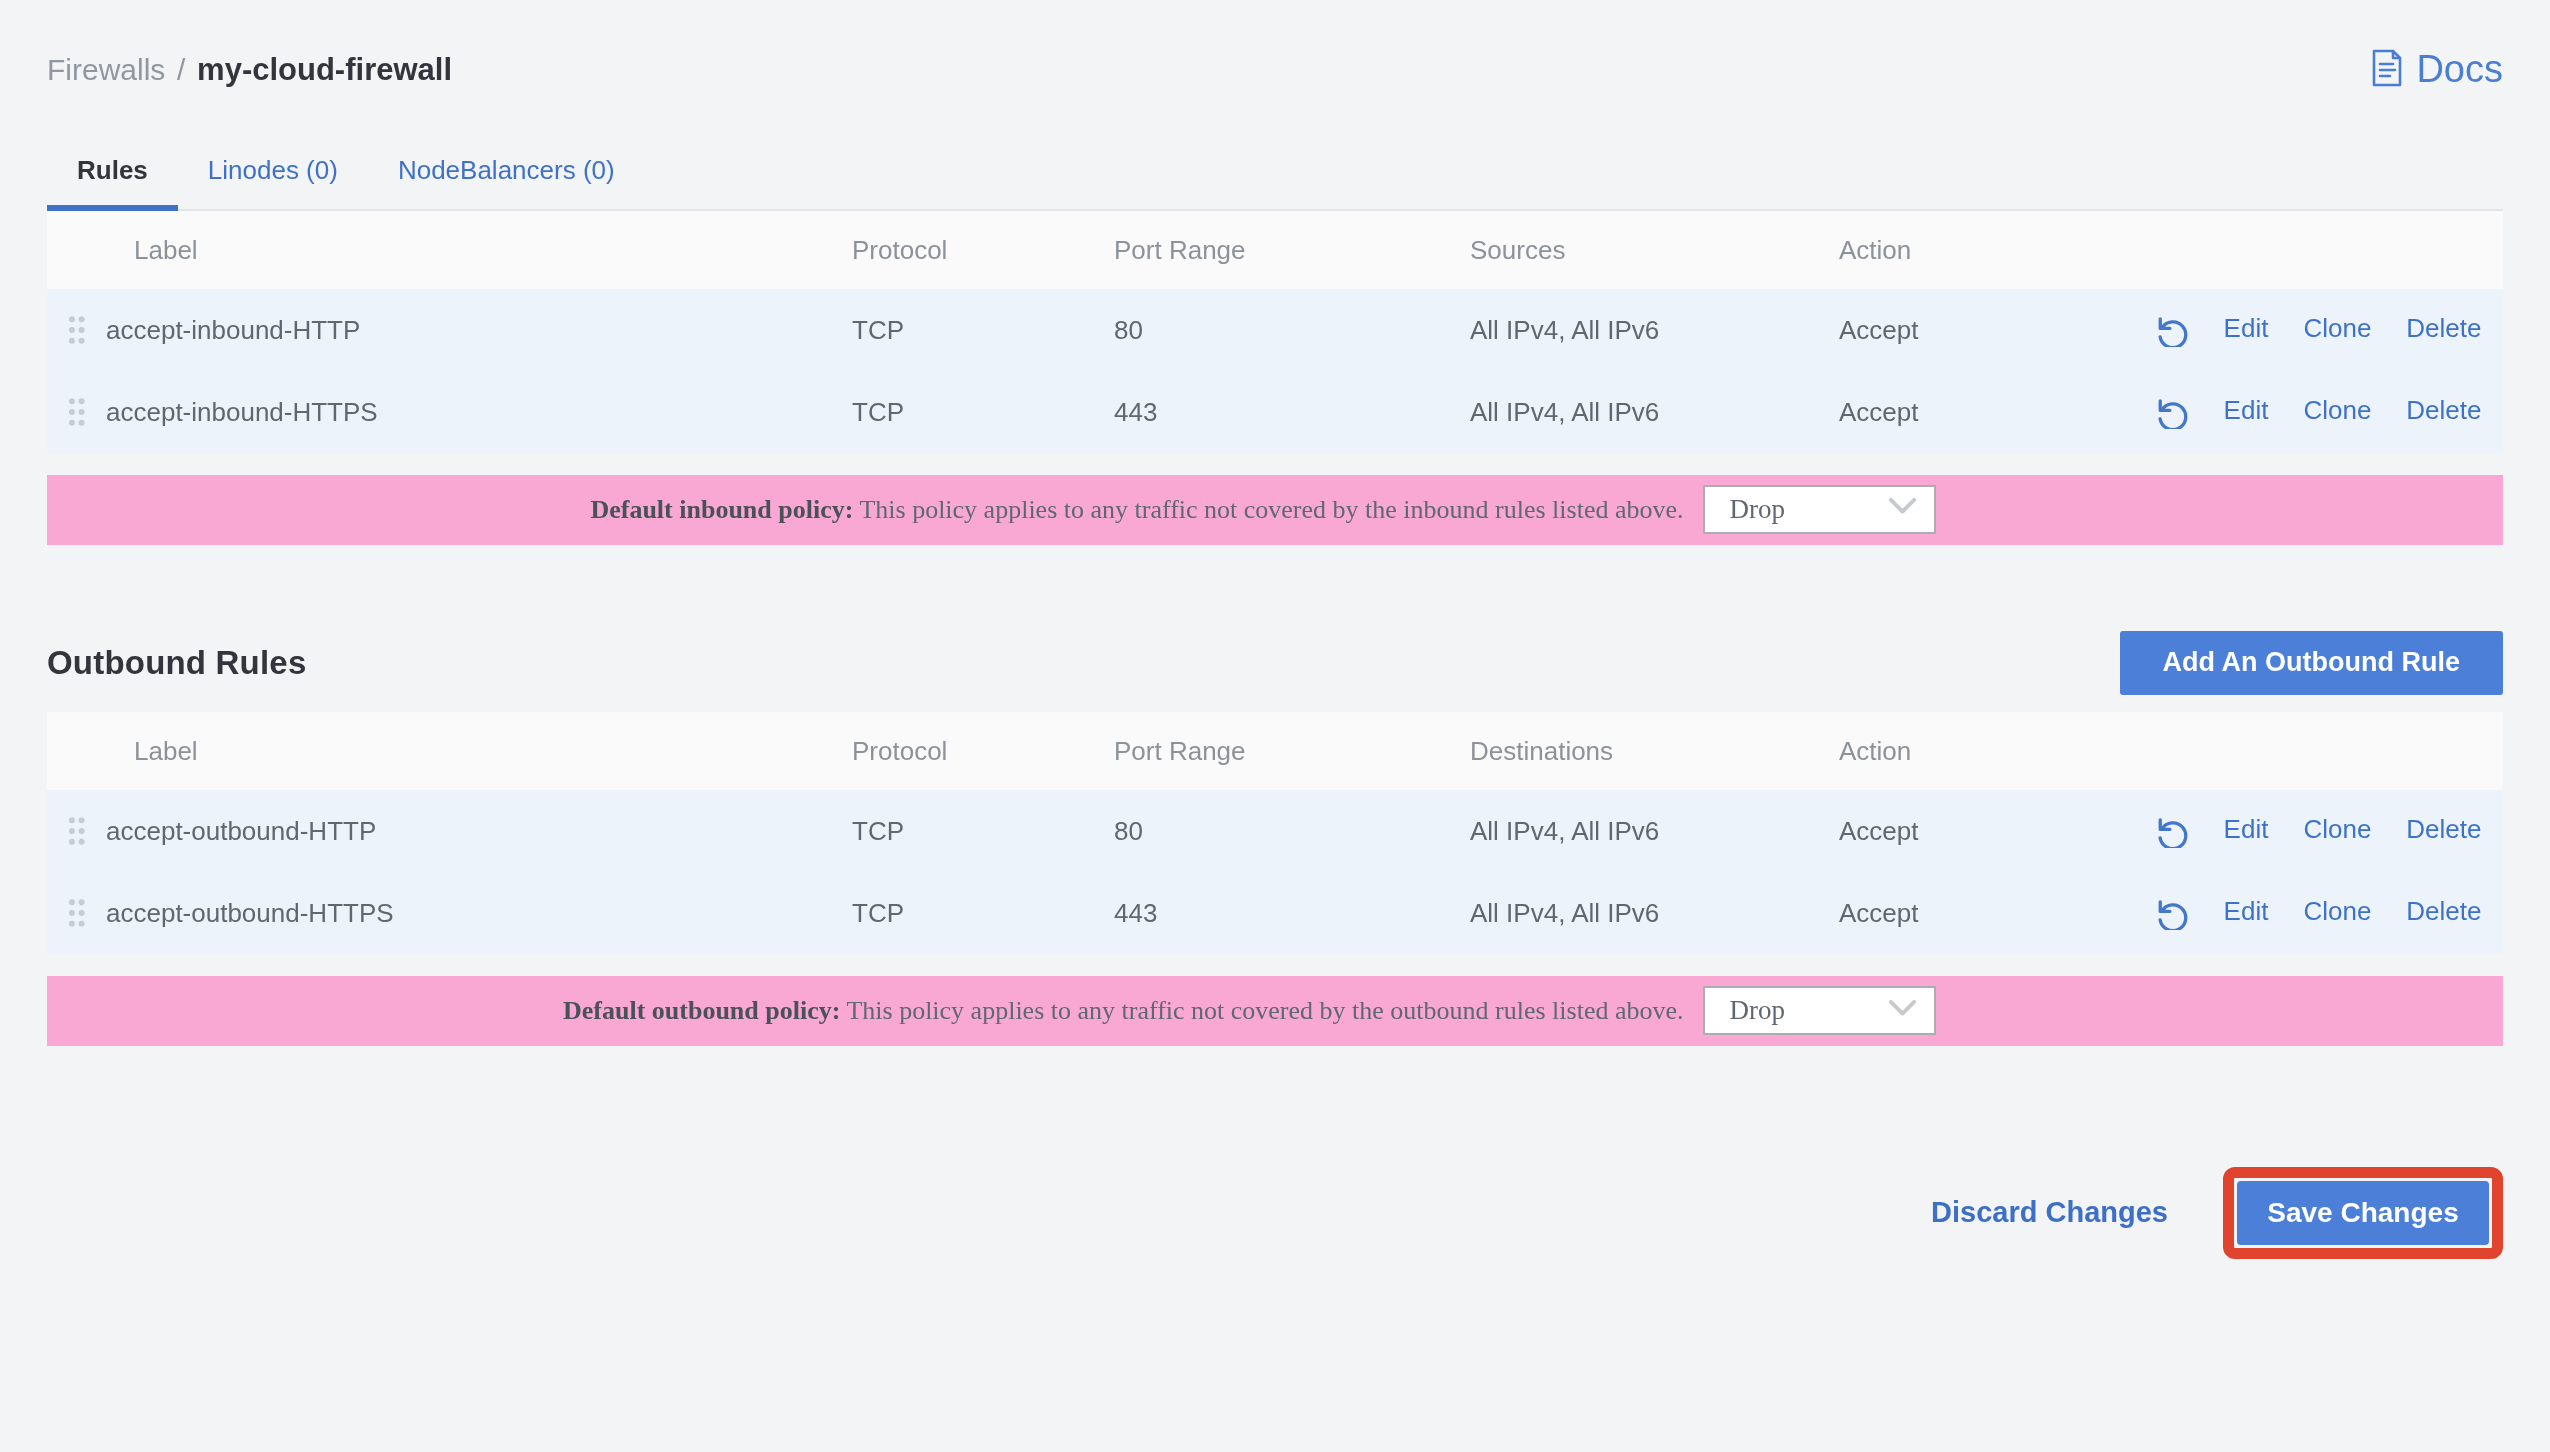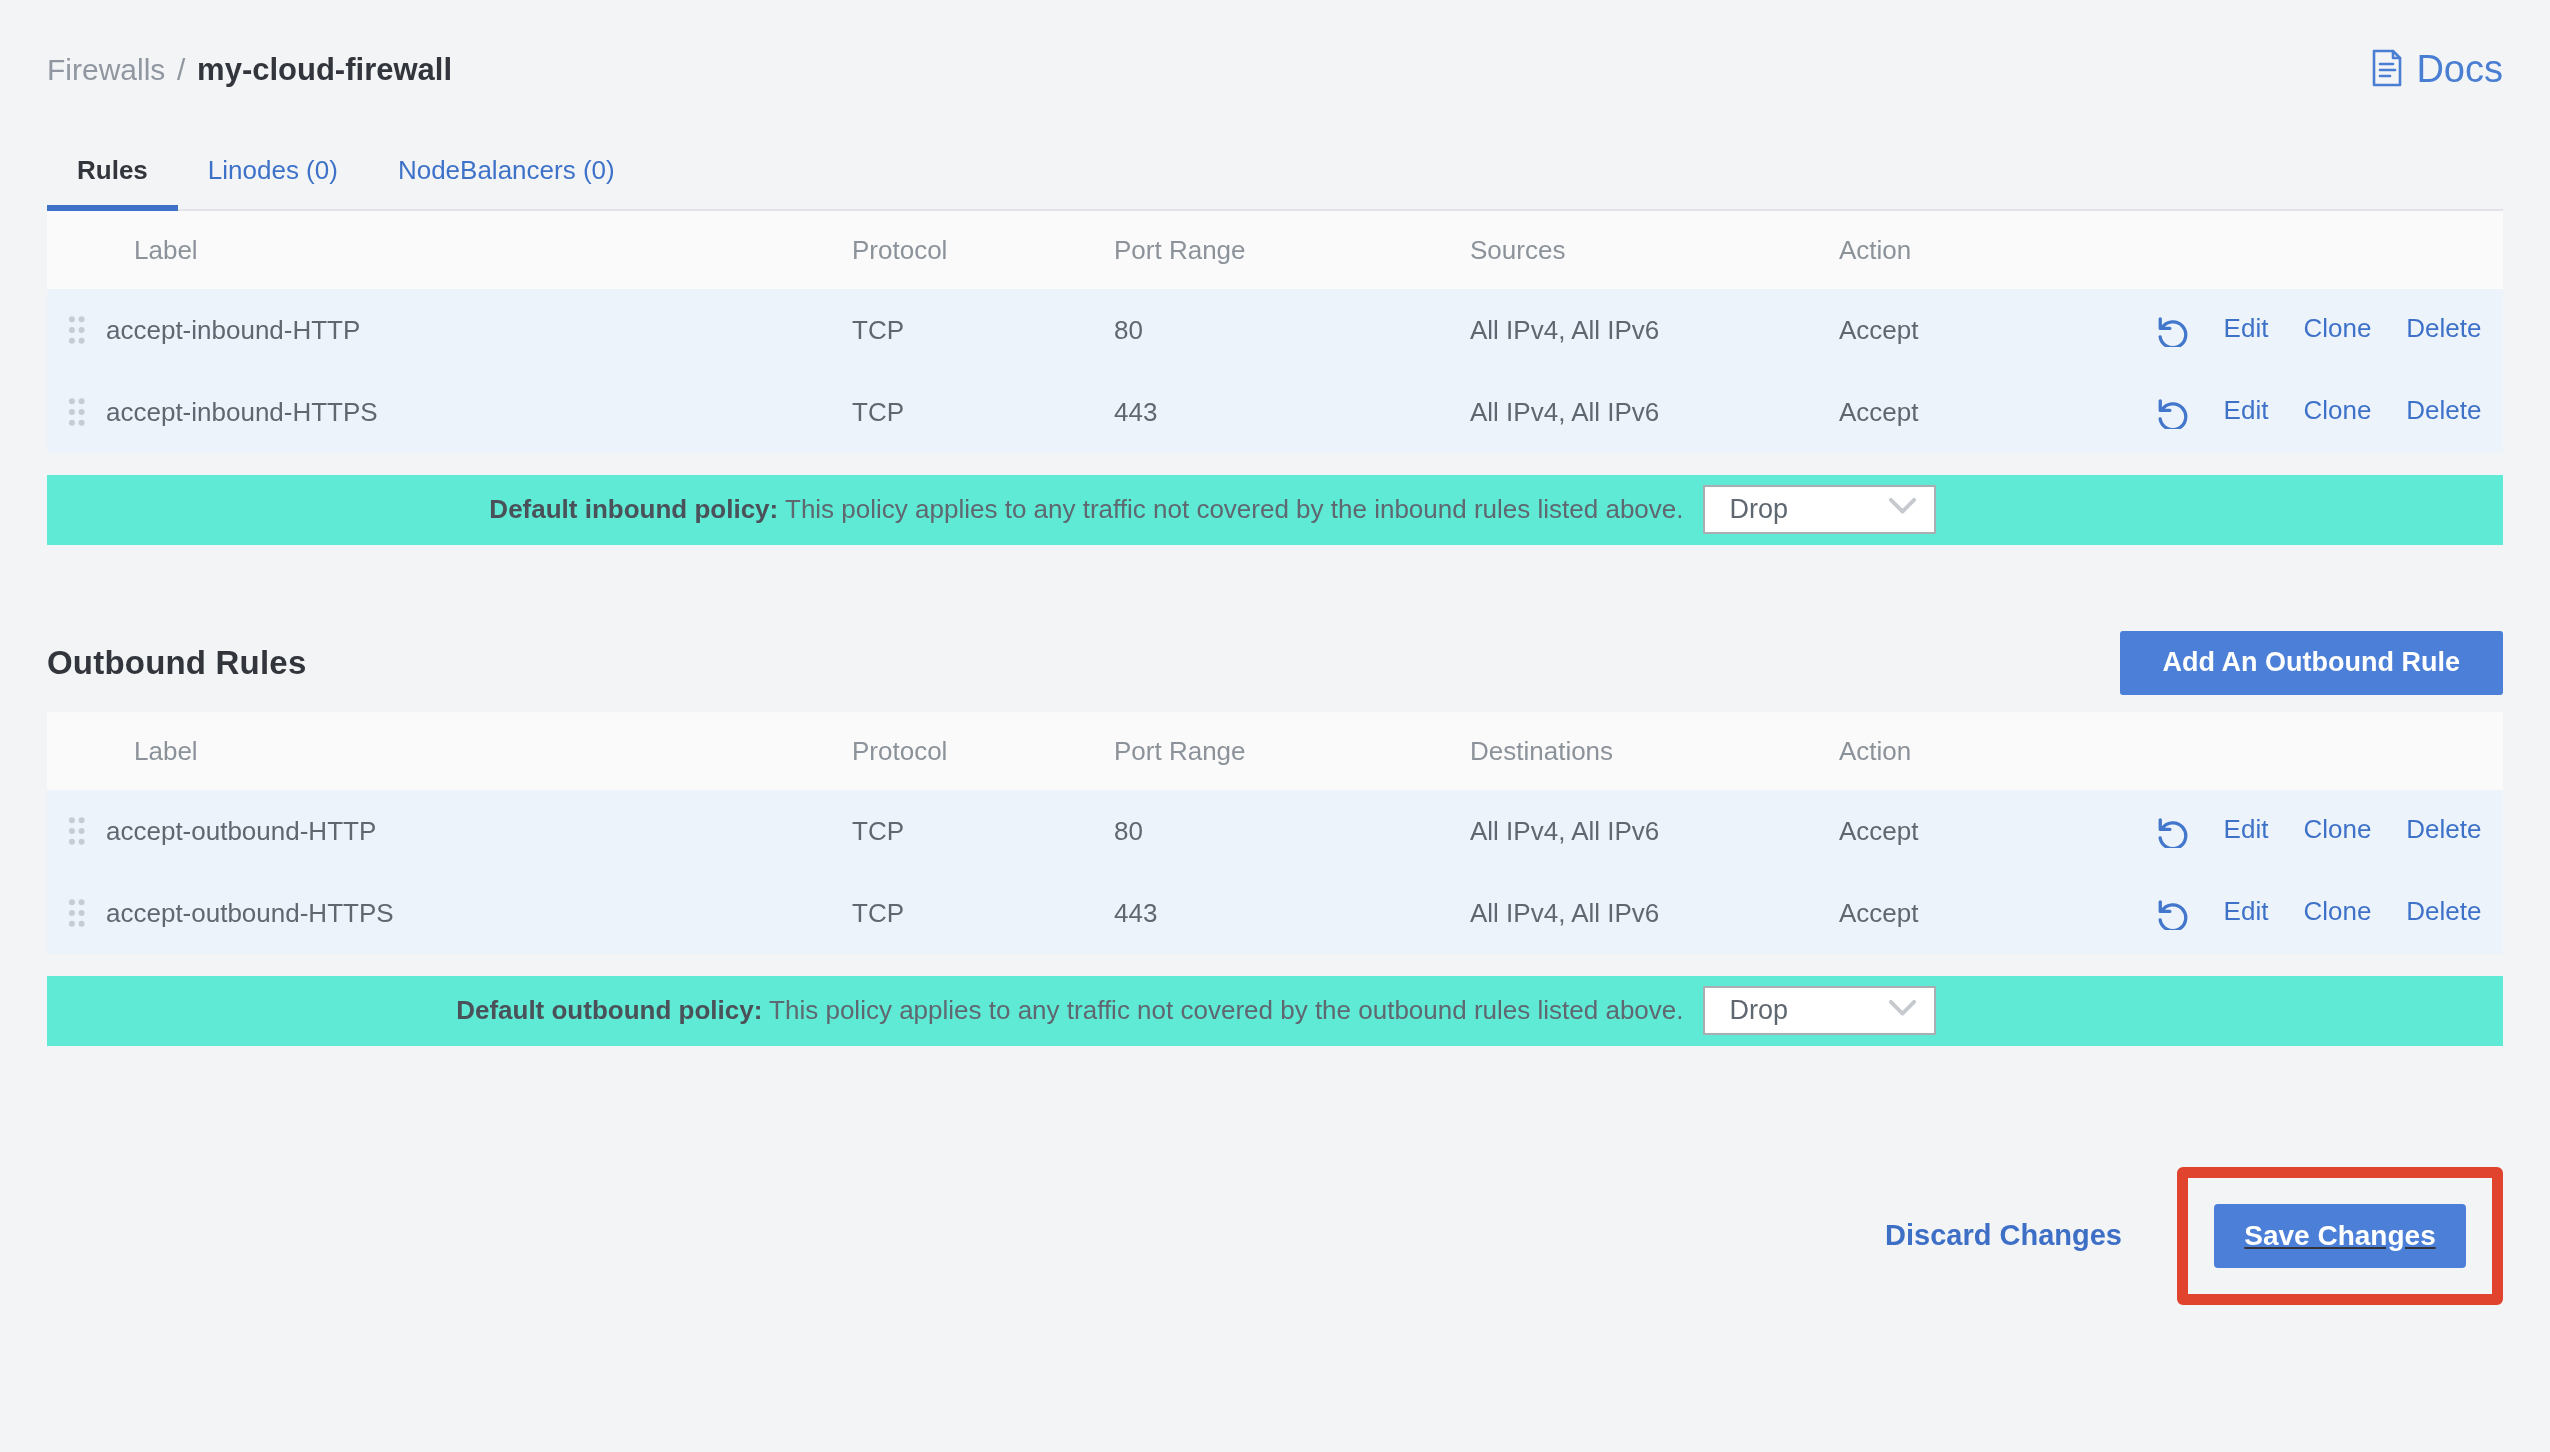--- a/index.html
+++ b/index.html
@@ -86,42 +86,42 @@
   .drag-cell{display:flex;justify-content:center;align-items:center;cursor:grab;}
   .actions-cell{
     display:flex;justify-content:flex-end;
     gap:35px;padding-right:21.5px;
   }
   .undo-button{width:35px;height:35px;display:flex;align-items:center;justify-content:center;cursor:pointer;background:none;border:none;padding:0;}
   .row-link{color:var(--link-blue);font-size:26px;cursor:pointer;text-decoration:none;}
 
   
   .policy-band{
-    margin-top:21.5px;height:70px;background:#5eead4;
-    display:flex;align-items:center;font-size:26px;color:var(--gray-text);
+    margin-top:21.5px;height:70px;background:#f9a8d4;
+    display:flex;align-items:center;font-size:26px;color:var(--gray-text);font-family:Liberation Serif, serif;
   }
   .policy-text{margin-left:auto;white-space:nowrap;}
   .policy-text b{color:#4a5158;font-weight:700;}
   .policy-select{
     width:233px;height:49px;margin-left:19.5px;margin-right:567px;
     background:#fff;border:2px solid #aaadb1;border-radius:1px;
     display:flex;align-items:center;justify-content:space-between;
     padding:0 15.6px 0 24.4px;cursor:pointer;flex:none;
     font-size:27px;color:var(--gray-text);
   }
 
   
   .footer-actions{
     display:flex;justify-content:flex-end;align-items:center;
     gap:55px;margin-top:121px;
   }
   .discard-link{color:#3e6fc6;font-size:29px;font-weight:700;cursor:pointer;}
   .save-annotation{
     border:11.7px solid var(--annotation-red);
-    padding:26px;border-radius:6px;text-decoration:underline;
+    padding:3px;border-radius:12px;
   }
   .save-button{
     width:252px;height:64px;
     background:var(--button-blue);color:#fff;
     border:none;border-radius:3.9px;
     font-family:"Liberation Sans", sans-serif;
     font-size:28px;font-weight:700;
     display:flex;align-items:center;justify-content:center;
     cursor:pointer;
   }

